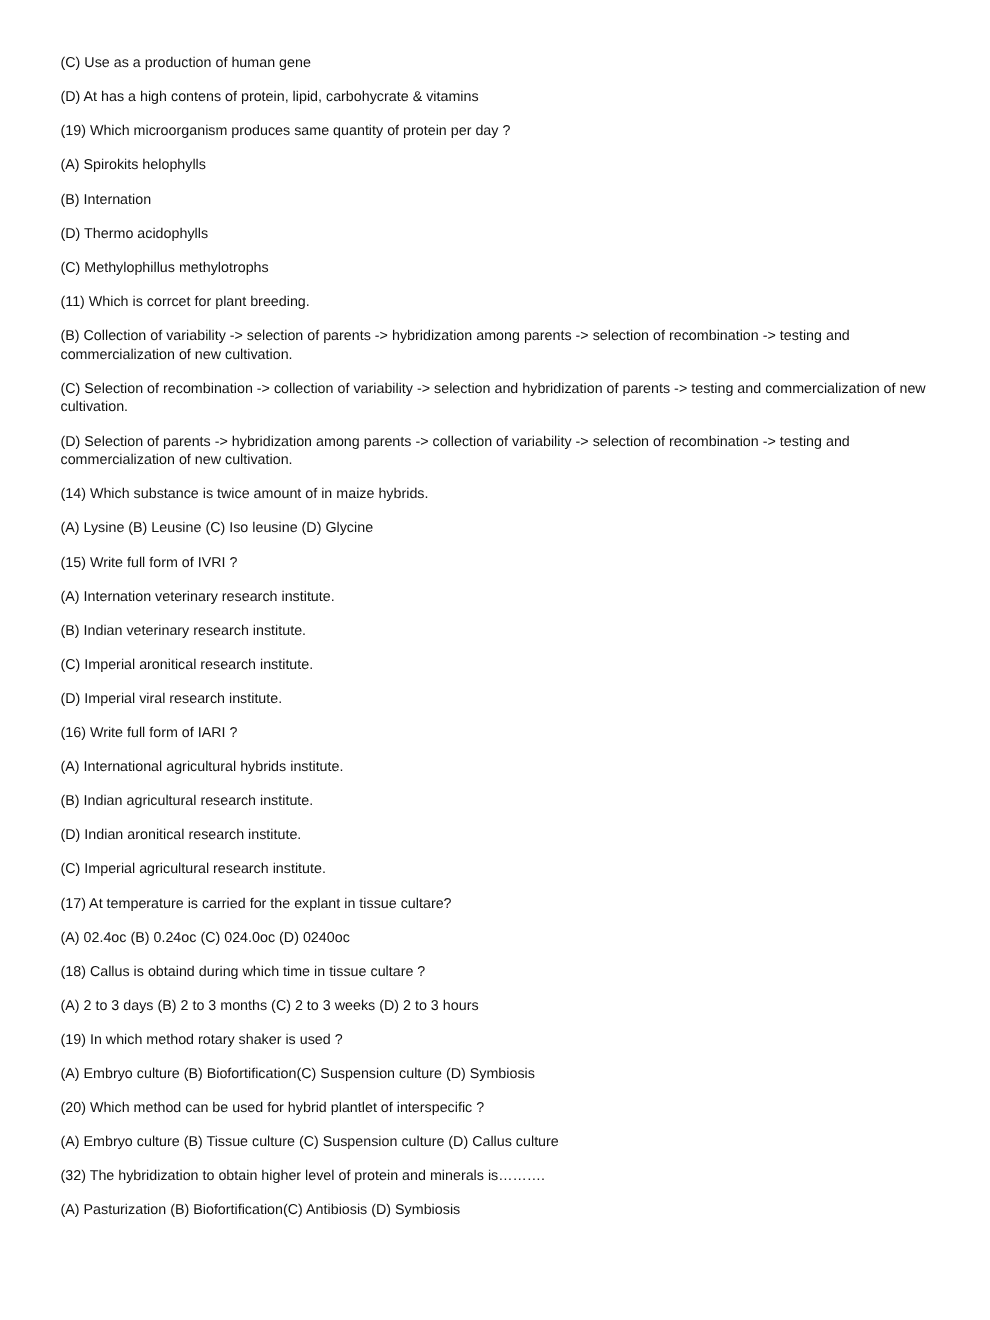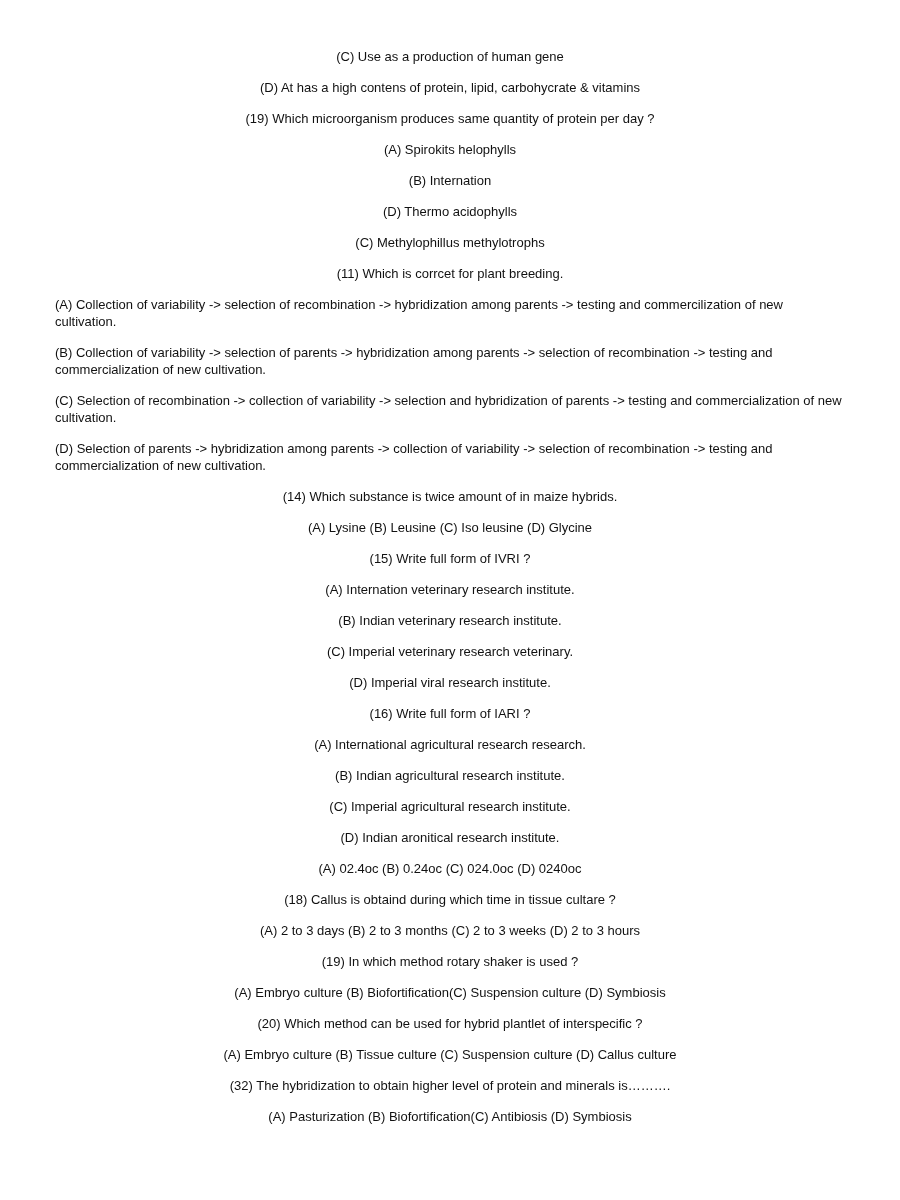--- a/index.html
+++ b/index.html
@@ -3,51 +3,51 @@
   <meta charset="utf-8">
   <style>
     html, body { margin: 0; padding: 0; background: #ffffff; }
     body { width: 900px; height: 1200px; position: relative; overflow: hidden; }
     .page {
       position: absolute; left: 55px; top: 48px; width: 790px;
       font-family: "Liberation Sans", sans-serif; font-size: 13px; color: #111111;
       line-height: 17px;
     }
     .line { margin: 0; padding: 0; white-space: normal; }
-    .single { height: 17px; margin-bottom: 14px; text-align: center; }
+    .single { height: 17px; margin-bottom: 14px; }
     .multi { margin-bottom: 14px; }
   </style>
 </head>
 <body>
 
 <div class="page">
   <p class="line single">(C) Use as a production of human gene</p>
   <p class="line single">(D) At has a high contens of protein, lipid, carbohycrate &amp; vitamins</p>
   <p class="line single">(19) Which microorganism produces same quantity of protein per day ?</p>
   <p class="line single">(A) Spirokits helophylls</p>
   <p class="line single">(B) Internation</p>
   <p class="line single">(D) Thermo acidophylls</p>
   <p class="line single">(C) Methylophillus methylotrophs</p>
   <p class="line single">(11) Which is corrcet for plant breeding.</p>
-  <p class="line multi">(A) Collection of variability -&gt; selection of recombination -&gt; hybridization among parents -&gt; testing and commercilization of new cultivation.</p>
   <p class="line multi">(B) Collection of variability -&gt; selection of parents -&gt; hybridization among parents -&gt; selection of recombination -&gt; testing and commercialization of new cultivation.</p>
   <p class="line multi">(C) Selection of recombination -&gt; collection of variability -&gt; selection and hybridization of parents -&gt; testing and commercialization of new cultivation.</p>
   <p class="line multi">(D) Selection of parents -&gt; hybridization among parents -&gt; collection of variability -&gt; selection of recombination -&gt; testing and commercialization of new cultivation.</p>
   <p class="line single">(14) Which substance is twice amount of in maize hybrids.</p>
   <p class="line single">(A) Lysine (B) Leusine (C) Iso leusine (D) Glycine</p>
   <p class="line single">(15) Write full form of IVRI ?</p>
   <p class="line single">(A) Internation veterinary research institute.</p>
   <p class="line single">(B) Indian veterinary research institute.</p>
-  <p class="line single">(C) Imperial veterinary research veterinary.</p>
+  <p class="line single">(C) Imperial aronitical research institute.</p>
   <p class="line single">(D) Imperial viral research institute.</p>
   <p class="line single">(16) Write full form of IARI ?</p>
-  <p class="line single">(A) International agricultural research research.</p>
+  <p class="line single">(A) International agricultural hybrids institute.</p>
   <p class="line single">(B) Indian agricultural research institute.</p>
+  <p class="line single">(D) Indian aronitical research institute.</p>
   <p class="line single">(C) Imperial agricultural research institute.</p>
-  <p class="line single">(D) Indian aronitical research institute.</p>
+  <p class="line single">(17) At temperature is carried for the explant in tissue cultare?</p>
   <p class="line single">(A) 02.4oc (B) 0.24oc (C) 024.0oc (D) 0240oc</p>
   <p class="line single">(18) Callus is obtaind during which time in tissue cultare ?</p>
   <p class="line single">(A) 2 to 3 days (B) 2 to 3 months (C) 2 to 3 weeks (D) 2 to 3 hours</p>
   <p class="line single">(19) In which method rotary shaker is used ?</p>
   <p class="line single">(A) Embryo culture (B) Biofortification(C) Suspension culture (D) Symbiosis</p>
   <p class="line single">(20) Which method can be used for hybrid plantlet of interspecific ?</p>
   <p class="line single">(A) Embryo culture (B) Tissue culture (C) Suspension culture (D) Callus culture</p>
   <p class="line single">(32) The hybridization to obtain higher level of protein and minerals is……….</p>
   <p class="line single">(A) Pasturization (B) Biofortification(C) Antibiosis (D) Symbiosis</p>
 </div>

